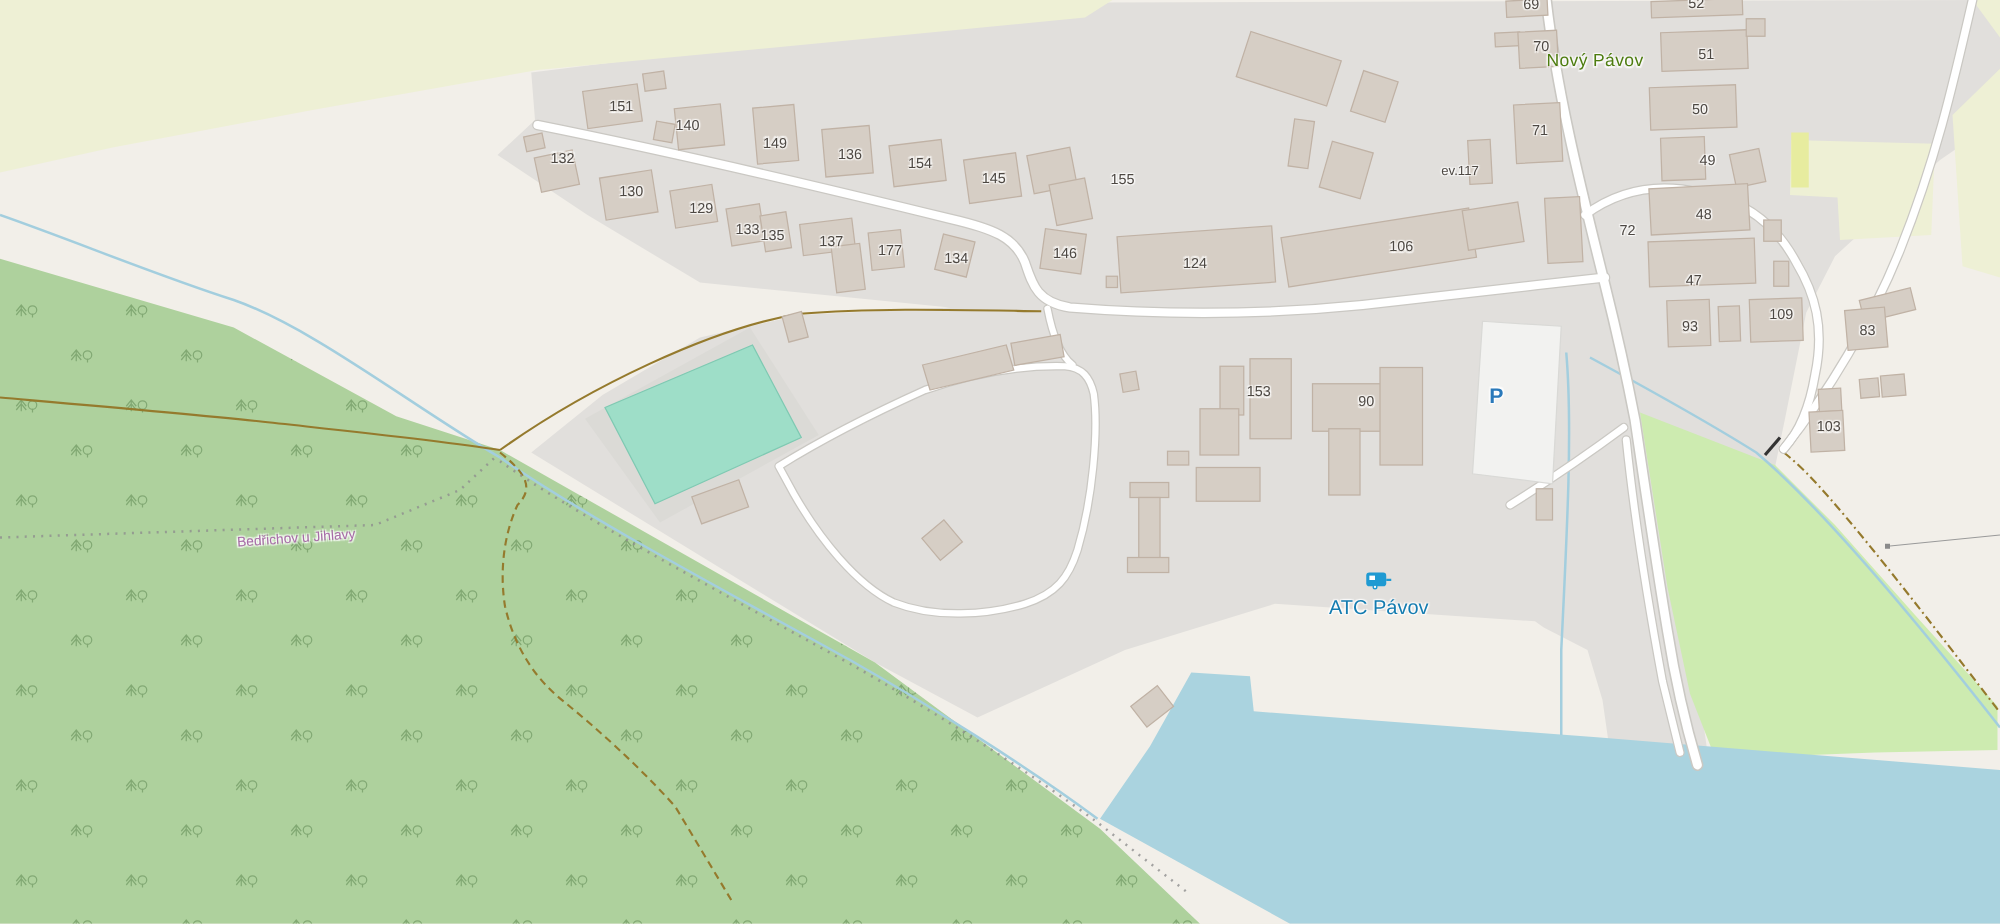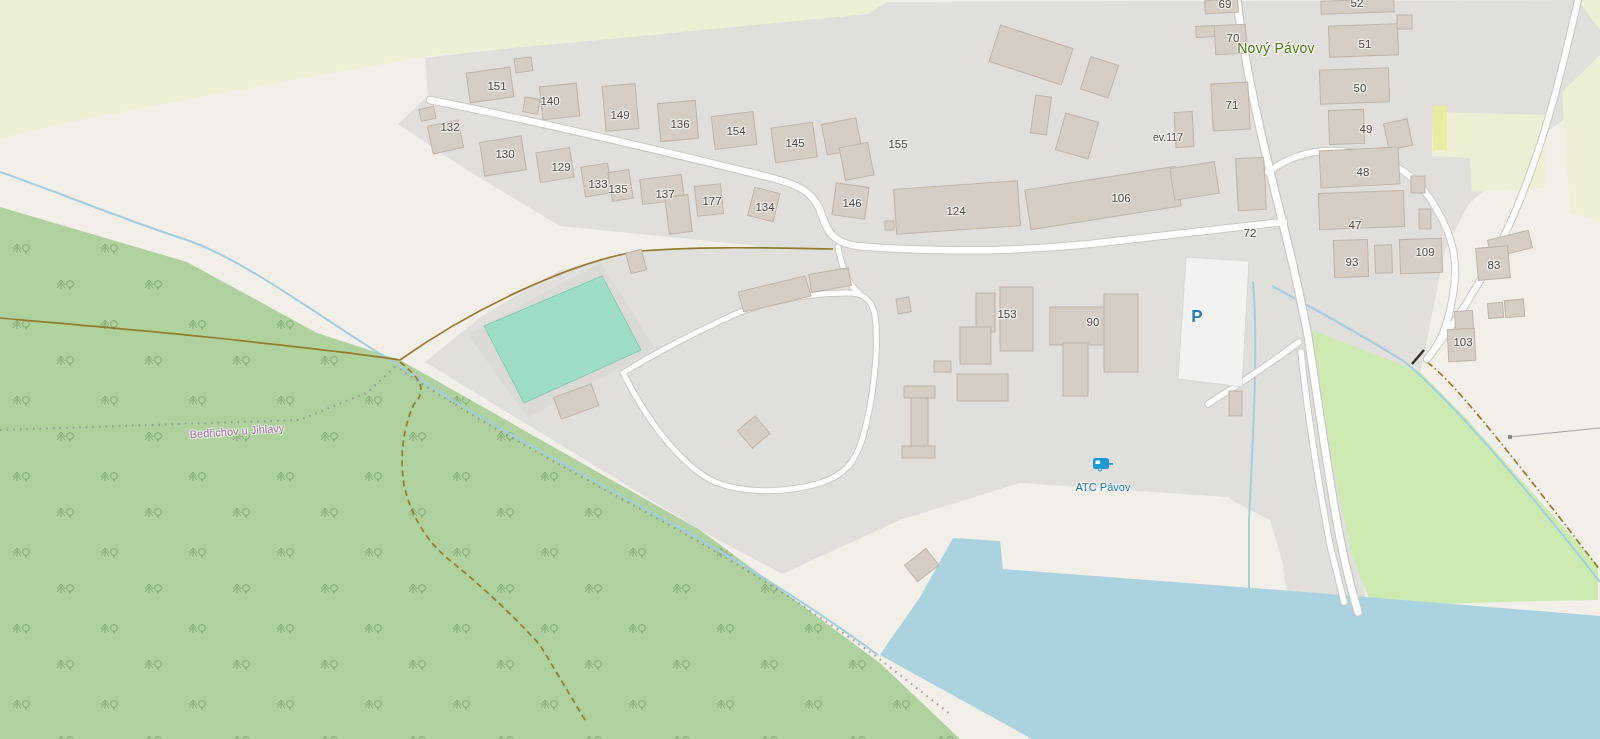--- a/index.html
+++ b/index.html
@@ -6,21 +6,21 @@
   .map{position:relative;width:1600px;height:739px;overflow:hidden;
        font-family:"Liberation Sans","DejaVu Sans",sans-serif;cursor:grab;}
   .map svg{position:absolute;left:0;top:0;}
   .labels{position:absolute;left:0;top:0;width:100%;height:100%;pointer-events:none;}
   .labels span{position:absolute;transform:translate(-50%,-50%);white-space:nowrap;
        text-shadow:-1px -1px 1px rgba(255,255,255,.85),1px -1px 1px rgba(255,255,255,.85),
                    -1px 1px 1px rgba(255,255,255,.85),1px 1px 1px rgba(255,255,255,.85);}
   .house-num{font-size:11.5px;color:#4d4843;}
   .place-label{font-size:14px;color:#4d7c0f;letter-spacing:.3px;}
   .boundary-label{font-size:11px;color:#a86ba8;transform:translate(-50%,-50%) rotate(-4deg)!important;}
-  .camp-label{font-size:11px;color:#147cb0;}
+  .camp-label{font-size:16px;color:#147cb0;}
   .ev-label{font-size:10.5px;color:#4d4843;}
   .p-label{font-size:17px;font-weight:bold;color:#2a79ba;}
   .camp-icon{position:absolute;transform:translate(-50%,-50%);}
 </style>
 </head>
 <body>
 
 <div class="map">
 <svg width="1600" height="739" viewBox="0 0 1600 739">
   <defs>
@@ -212,21 +212,21 @@
       <span class="house-num" style="left: 505px; top: 154px;">130</span>
       <span class="house-num" style="left: 561px; top: 167px;">129</span>
       <span class="house-num" style="left: 598px; top: 184px;">133</span>
       <span class="house-num" style="left: 618px; top: 189px;">135</span>
       <span class="house-num" style="left: 665px; top: 194px;">137</span>
       <span class="house-num" style="left: 712px; top: 201px;">177</span>
       <span class="house-num" style="left: 765px; top: 207px;">134</span>
       <span class="house-num" style="left: 852px; top: 203px;">146</span>
       <span class="house-num" style="left: 956px; top: 211px;">124</span>
       <span class="house-num" style="left: 1121px; top: 198px;">106</span>
-      <span class="house-num" style="left: 1250px; top: 185px; margin-top: 48px;">72</span>
+      <span class="house-num" style="left: 1302px; top: 185px;">72</span>
       <span class="house-num" style="left: 1225px; top: 4px;">69</span>
       <span class="house-num" style="left: 1233px; top: 38px;">70</span>
       <span class="house-num" style="left: 1232px; top: 105px;">71</span>
       <span class="house-num" style="left: 1357px; top: 3px;">52</span>
       <span class="house-num" style="left: 1365px; top: 44px;">51</span>
       <span class="house-num" style="left: 1360px; top: 88px;">50</span>
       <span class="house-num" style="left: 1346px; top: 129px; margin-left: 20px;">49</span>
       <span class="house-num" style="left: 1363px; top: 172px;">48</span>
       <span class="house-num" style="left: 1355px; top: 212px; margin-top: 13px;">47</span>
       <span class="house-num" style="left: 1352px; top: 262px;">93</span>

